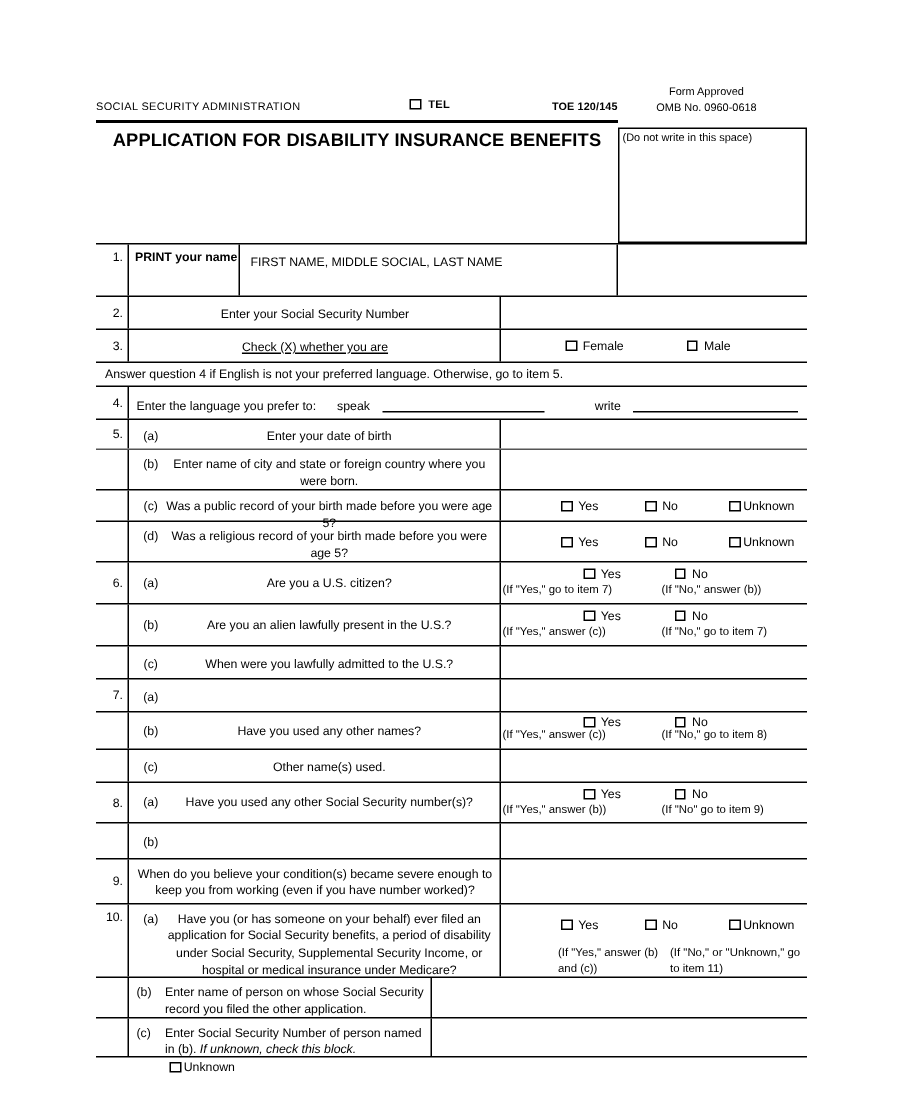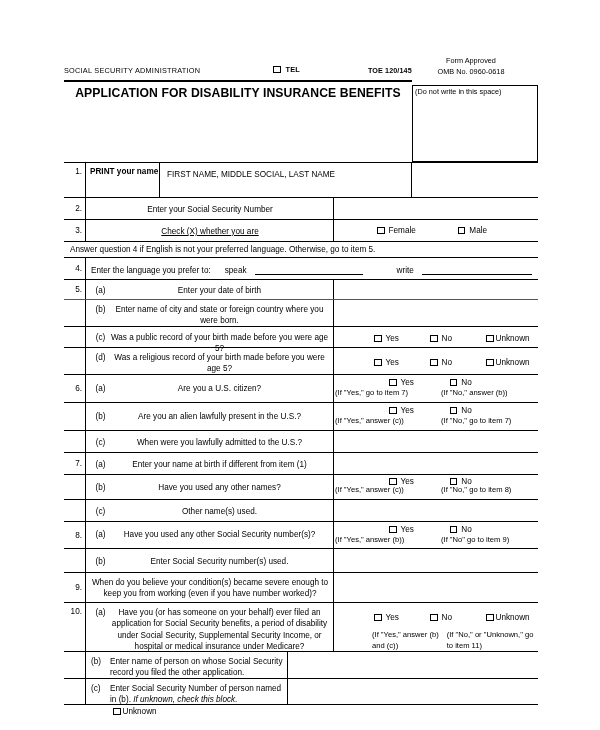--- a/index.html
+++ b/index.html
@@ -526,21 +526,20 @@
         <span class="sublet">(c)</span>
         <span class="subtxt">When were you lawfully admitted to the U.S.?</span>
       </div>
       <div class="cans"></div>
     </div>
 
     <div class="row" style="height:22px;">
       <div class="cnum mid">7.</div>
       <div class="cq sub" style="padding-top:6px;">
         <span class="sublet">(a)</span>
-        <span class="subtxt">Enter your name at birth if different from item (1)</span>
       </div>
       <div class="cans"></div>
     </div>
 
     <div class="row" style="height:25px;">
       <div class="cnum blank"></div>
       <div class="cq sub" style="padding-top:7px;">
         <span class="sublet">(b)</span>
         <span class="subtxt">Have you used any other names?</span>
       </div>
@@ -596,21 +595,20 @@
             <span class="h2">(If "No" go to item 9)</span>
           </div>
         </div>
       </div>
     </div>
 
     <div class="row" style="height:24px;">
       <div class="cnum blank"></div>
       <div class="cq sub" style="padding-top:7px;">
         <span class="sublet">(b)</span>
-        <span class="subtxt">Enter Social Security number(s) used.</span>
       </div>
       <div class="cans"></div>
     </div>
 
     <div class="row" style="height:30px;">
       <div class="cnum mid">9.</div>
       <div class="cq">When do you believe your condition(s) became severe enough to keep you from working (even if you have number worked)?</div>
       <div class="cans"></div>
     </div>
 

